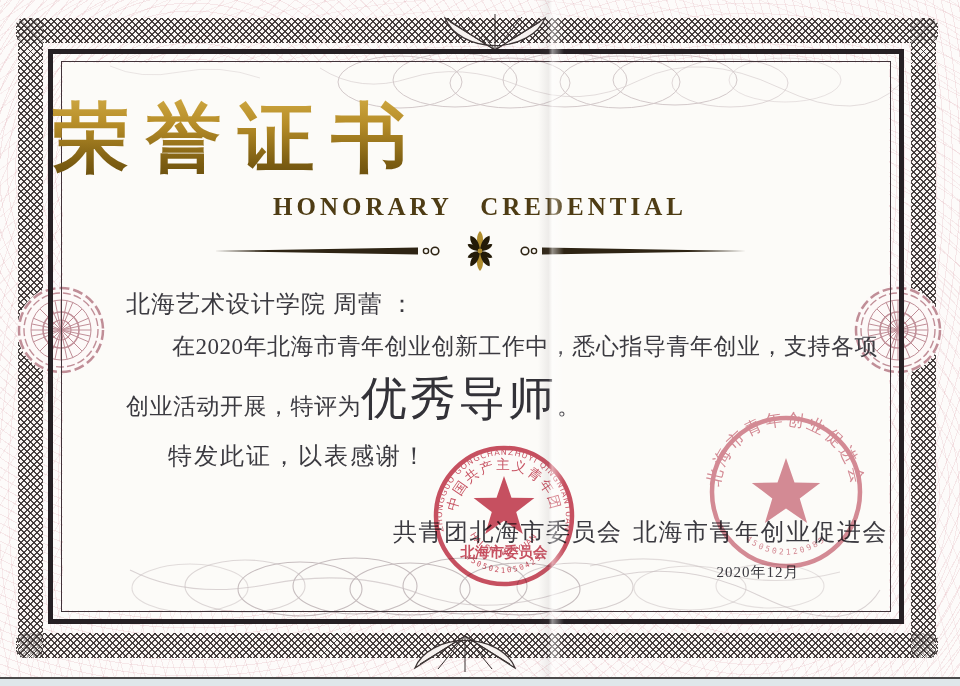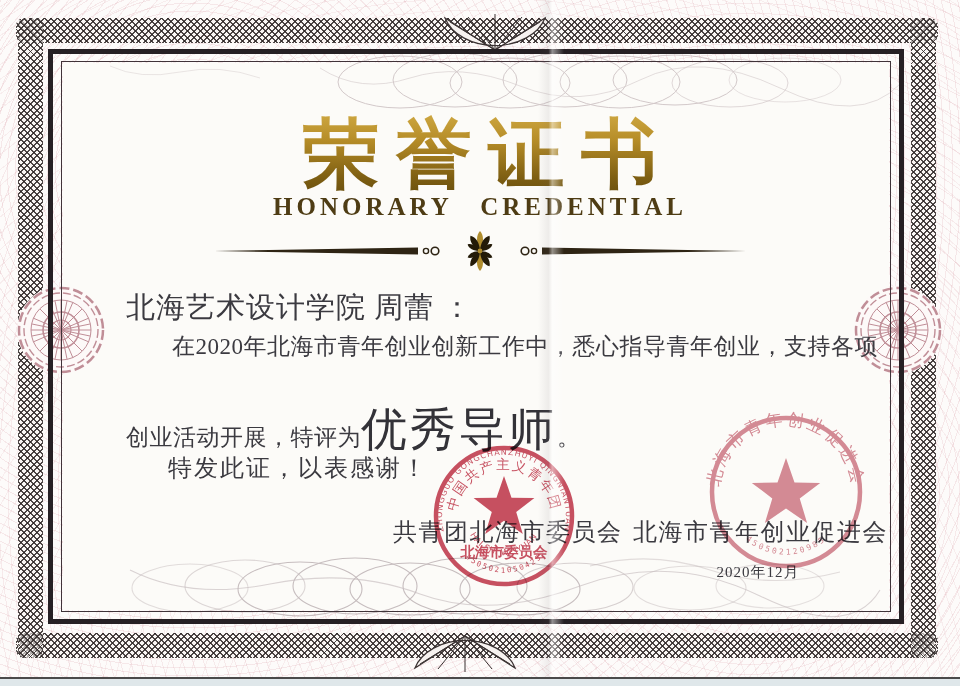--- a/index.html
+++ b/index.html
@@ -42,36 +42,36 @@
     background:#fcfbf8;z-index:0;
   }
   .deco{position:absolute;pointer-events:none;}
   .fold{
     position:absolute;top:0;bottom:0;left:538px;width:26px;z-index:6;pointer-events:none;
     background:linear-gradient(to right, rgba(0,0,0,0), rgba(110,100,105,.10) 40%, rgba(255,255,255,.5) 55%, rgba(0,0,0,0));
   }
   .scan-edge-bottom{position:absolute;left:0;right:0;bottom:0;height:7px;background:#dfe7ea;border-top:2px solid #4a4a4a;z-index:7;}
 
   .title{
-    position:absolute;left:0;right:0;top:104px;text-align:center;z-index:3;
+    position:absolute;left:0;right:0;top:88px;z-index:3;
     font-size:76px;font-weight:bold;letter-spacing:.22em;text-indent:.22em;
     background:linear-gradient(180deg,#d6b04a 0%,#b68d28 35%,#7d5e12 72%,#5c450d 100%);
-    -webkit-background-clip:text;background-clip:text;color:transparent;
+    -webkit-background-clip:text;background-clip:text;color:transparent;padding-left:36px;
   }
   .subtitle{
     position:absolute;left:0;right:0;top:193px;text-align:center;z-index:3;
     font-size:25px;font-weight:bold;letter-spacing:4px;word-spacing:18px;color:#4e3c14;
   }
   .divider{position:absolute;left:200px;top:231px;z-index:3;}
   .bodytext{position:absolute;z-index:3;color:#3b3a40;}
-  .line1{left:126px;top:288px;font-size:29px;letter-spacing:1px;}
+  .line1{left:126px;top:288px;font-size:24px;letter-spacing:1px;}
   .line2{left:126px;top:331px;width:780px;font-size:23px;letter-spacing:.5px;text-indent:2em;}
-  .line3{left:126px;top:368px;font-size:23px;letter-spacing:.5px;margin-top:31px;}
+  .line3{left:126px;top:368px;font-size:23px;letter-spacing:.5px;}
   .award{font-size:46px;letter-spacing:3px;color:#333238;}
-  .line4{left:168px;top:452px;font-size:24px;letter-spacing:2px;}
+  .line4{left:168px;top:440px;font-size:24px;letter-spacing:2px;}
   .issuer1{left:393px;top:516px;font-size:24px;letter-spacing:1.5px;}
   .issuer2{left:633px;top:516px;font-size:24px;letter-spacing:1.5px;}
   .date{left:658px;top:563px;width:200px;text-align:center;font-size:15px;letter-spacing:1px;}
   .seal{position:absolute;z-index:5;mix-blend-mode:multiply;}
   .seal-left{left:428px;top:440px;}
   .seal-right{left:704px;top:410px;}
 </style>
 </head>
 <body>
 

